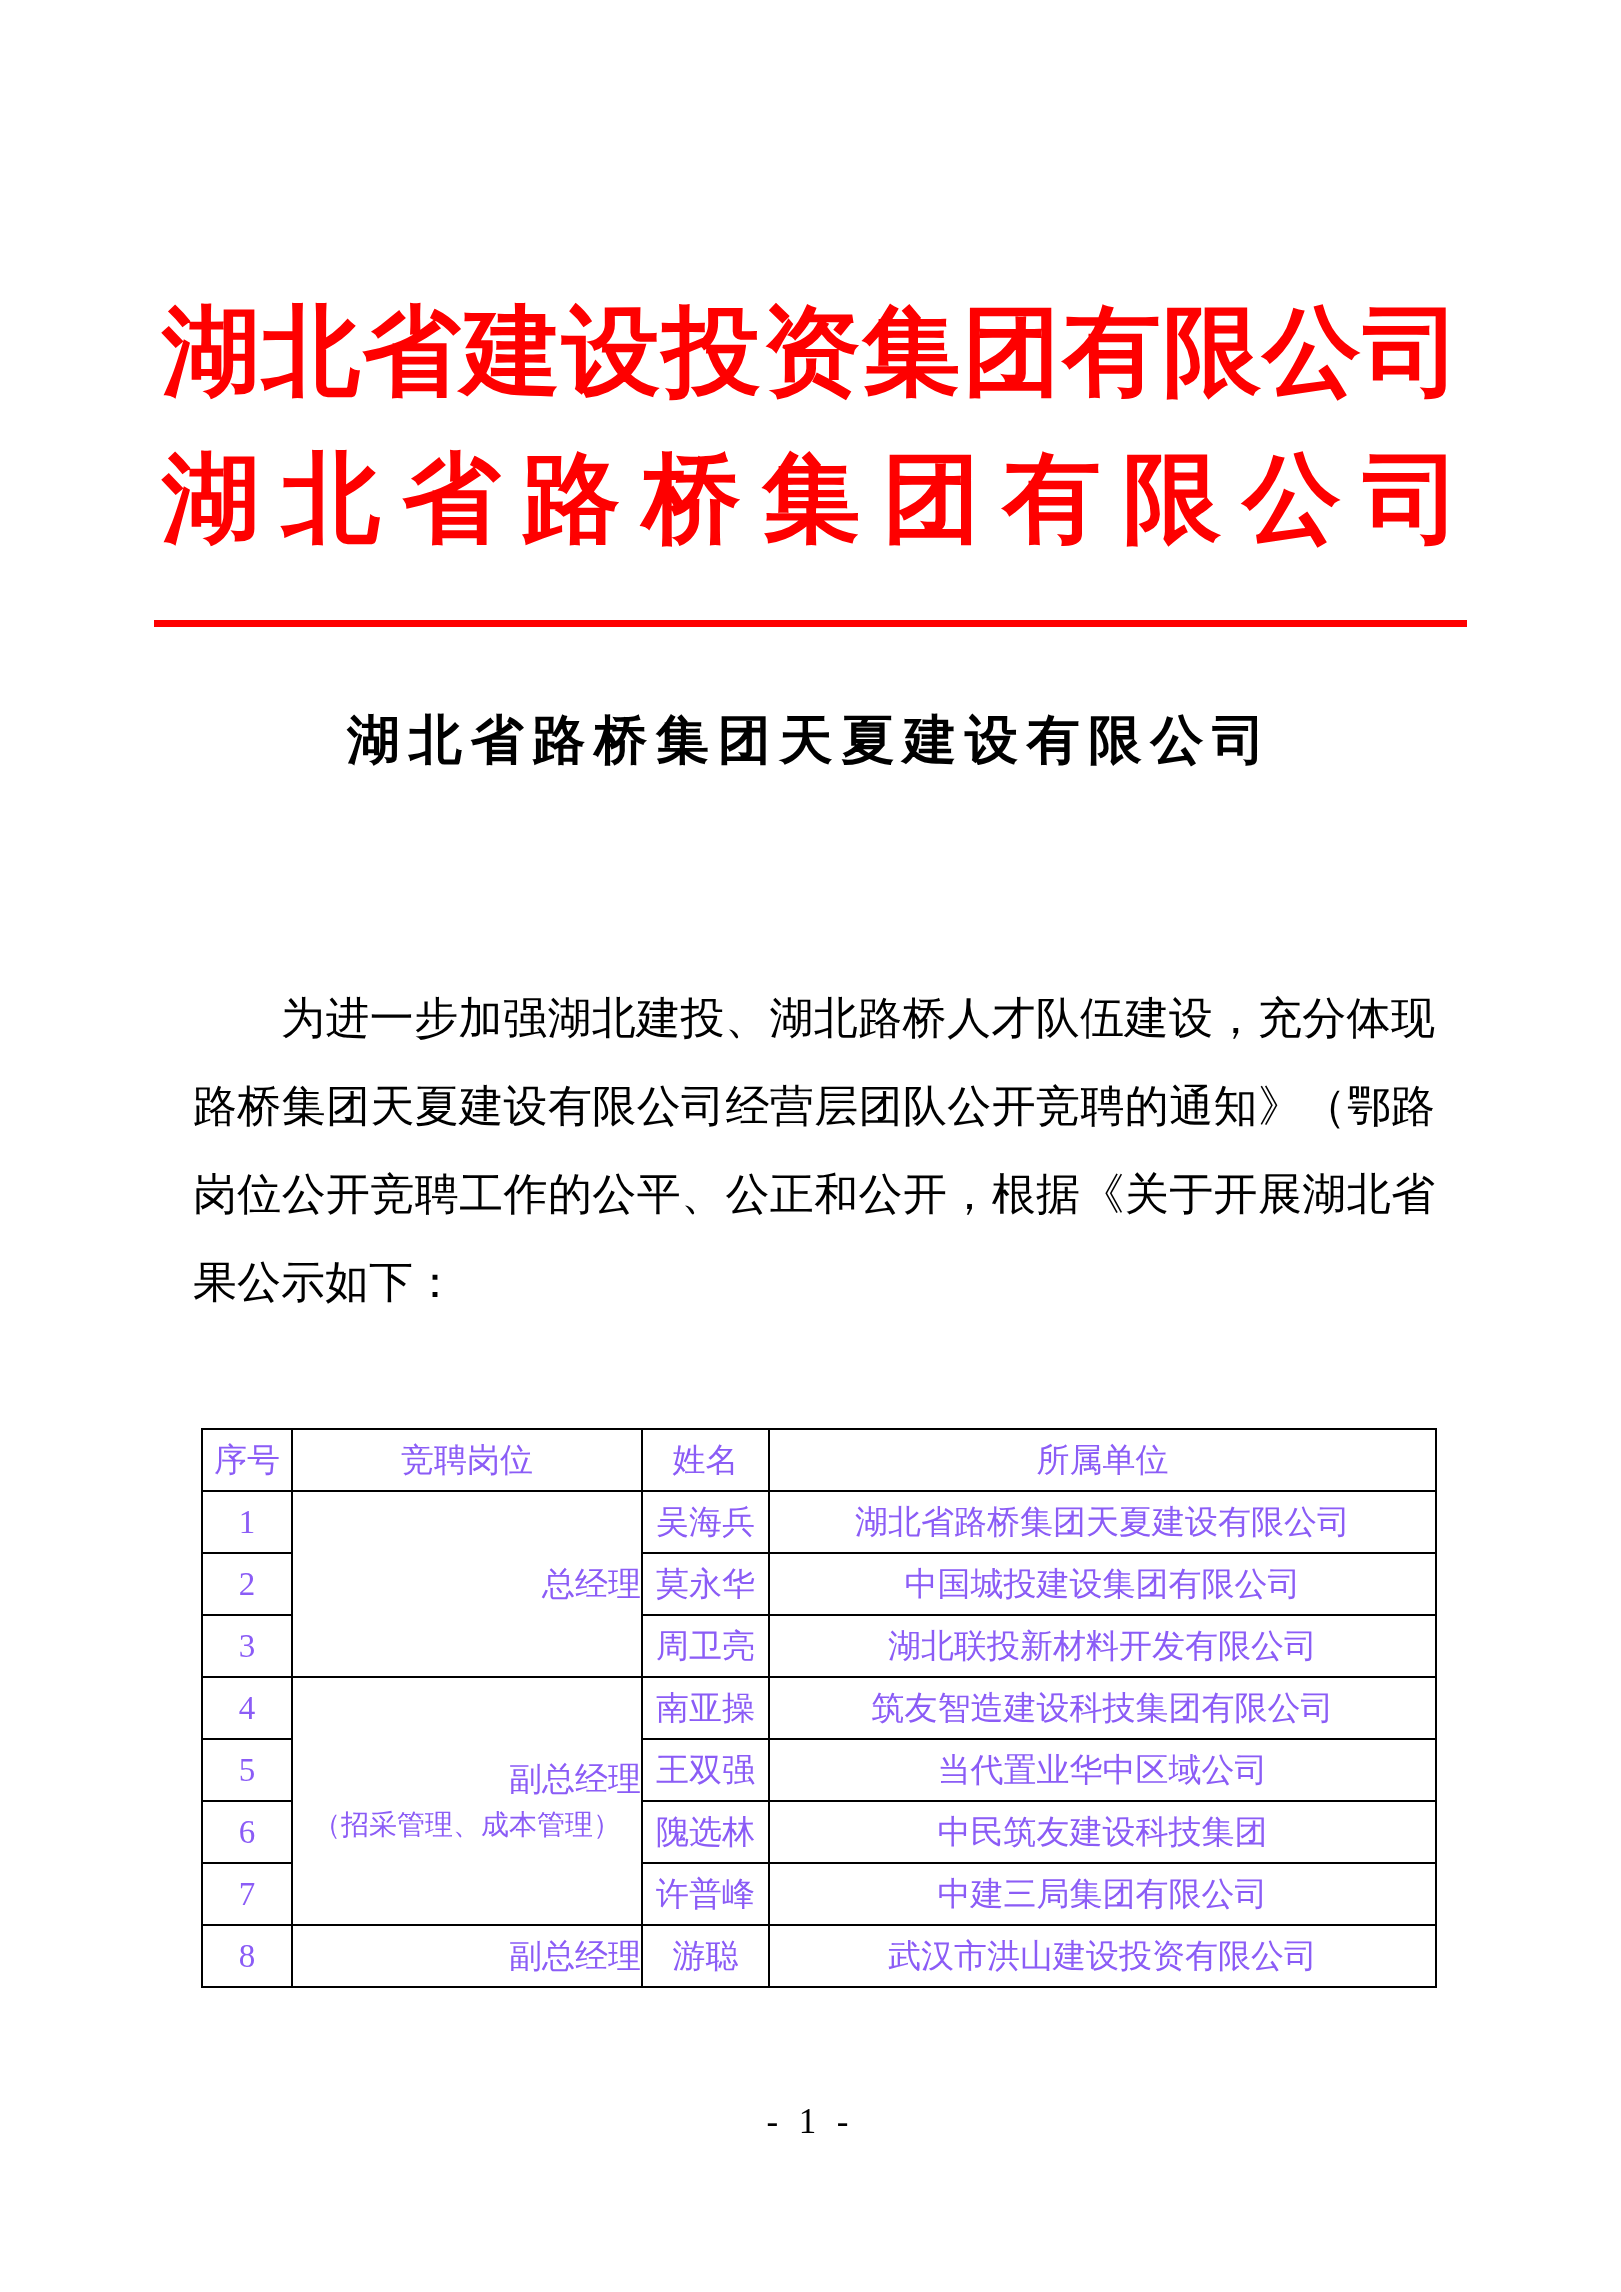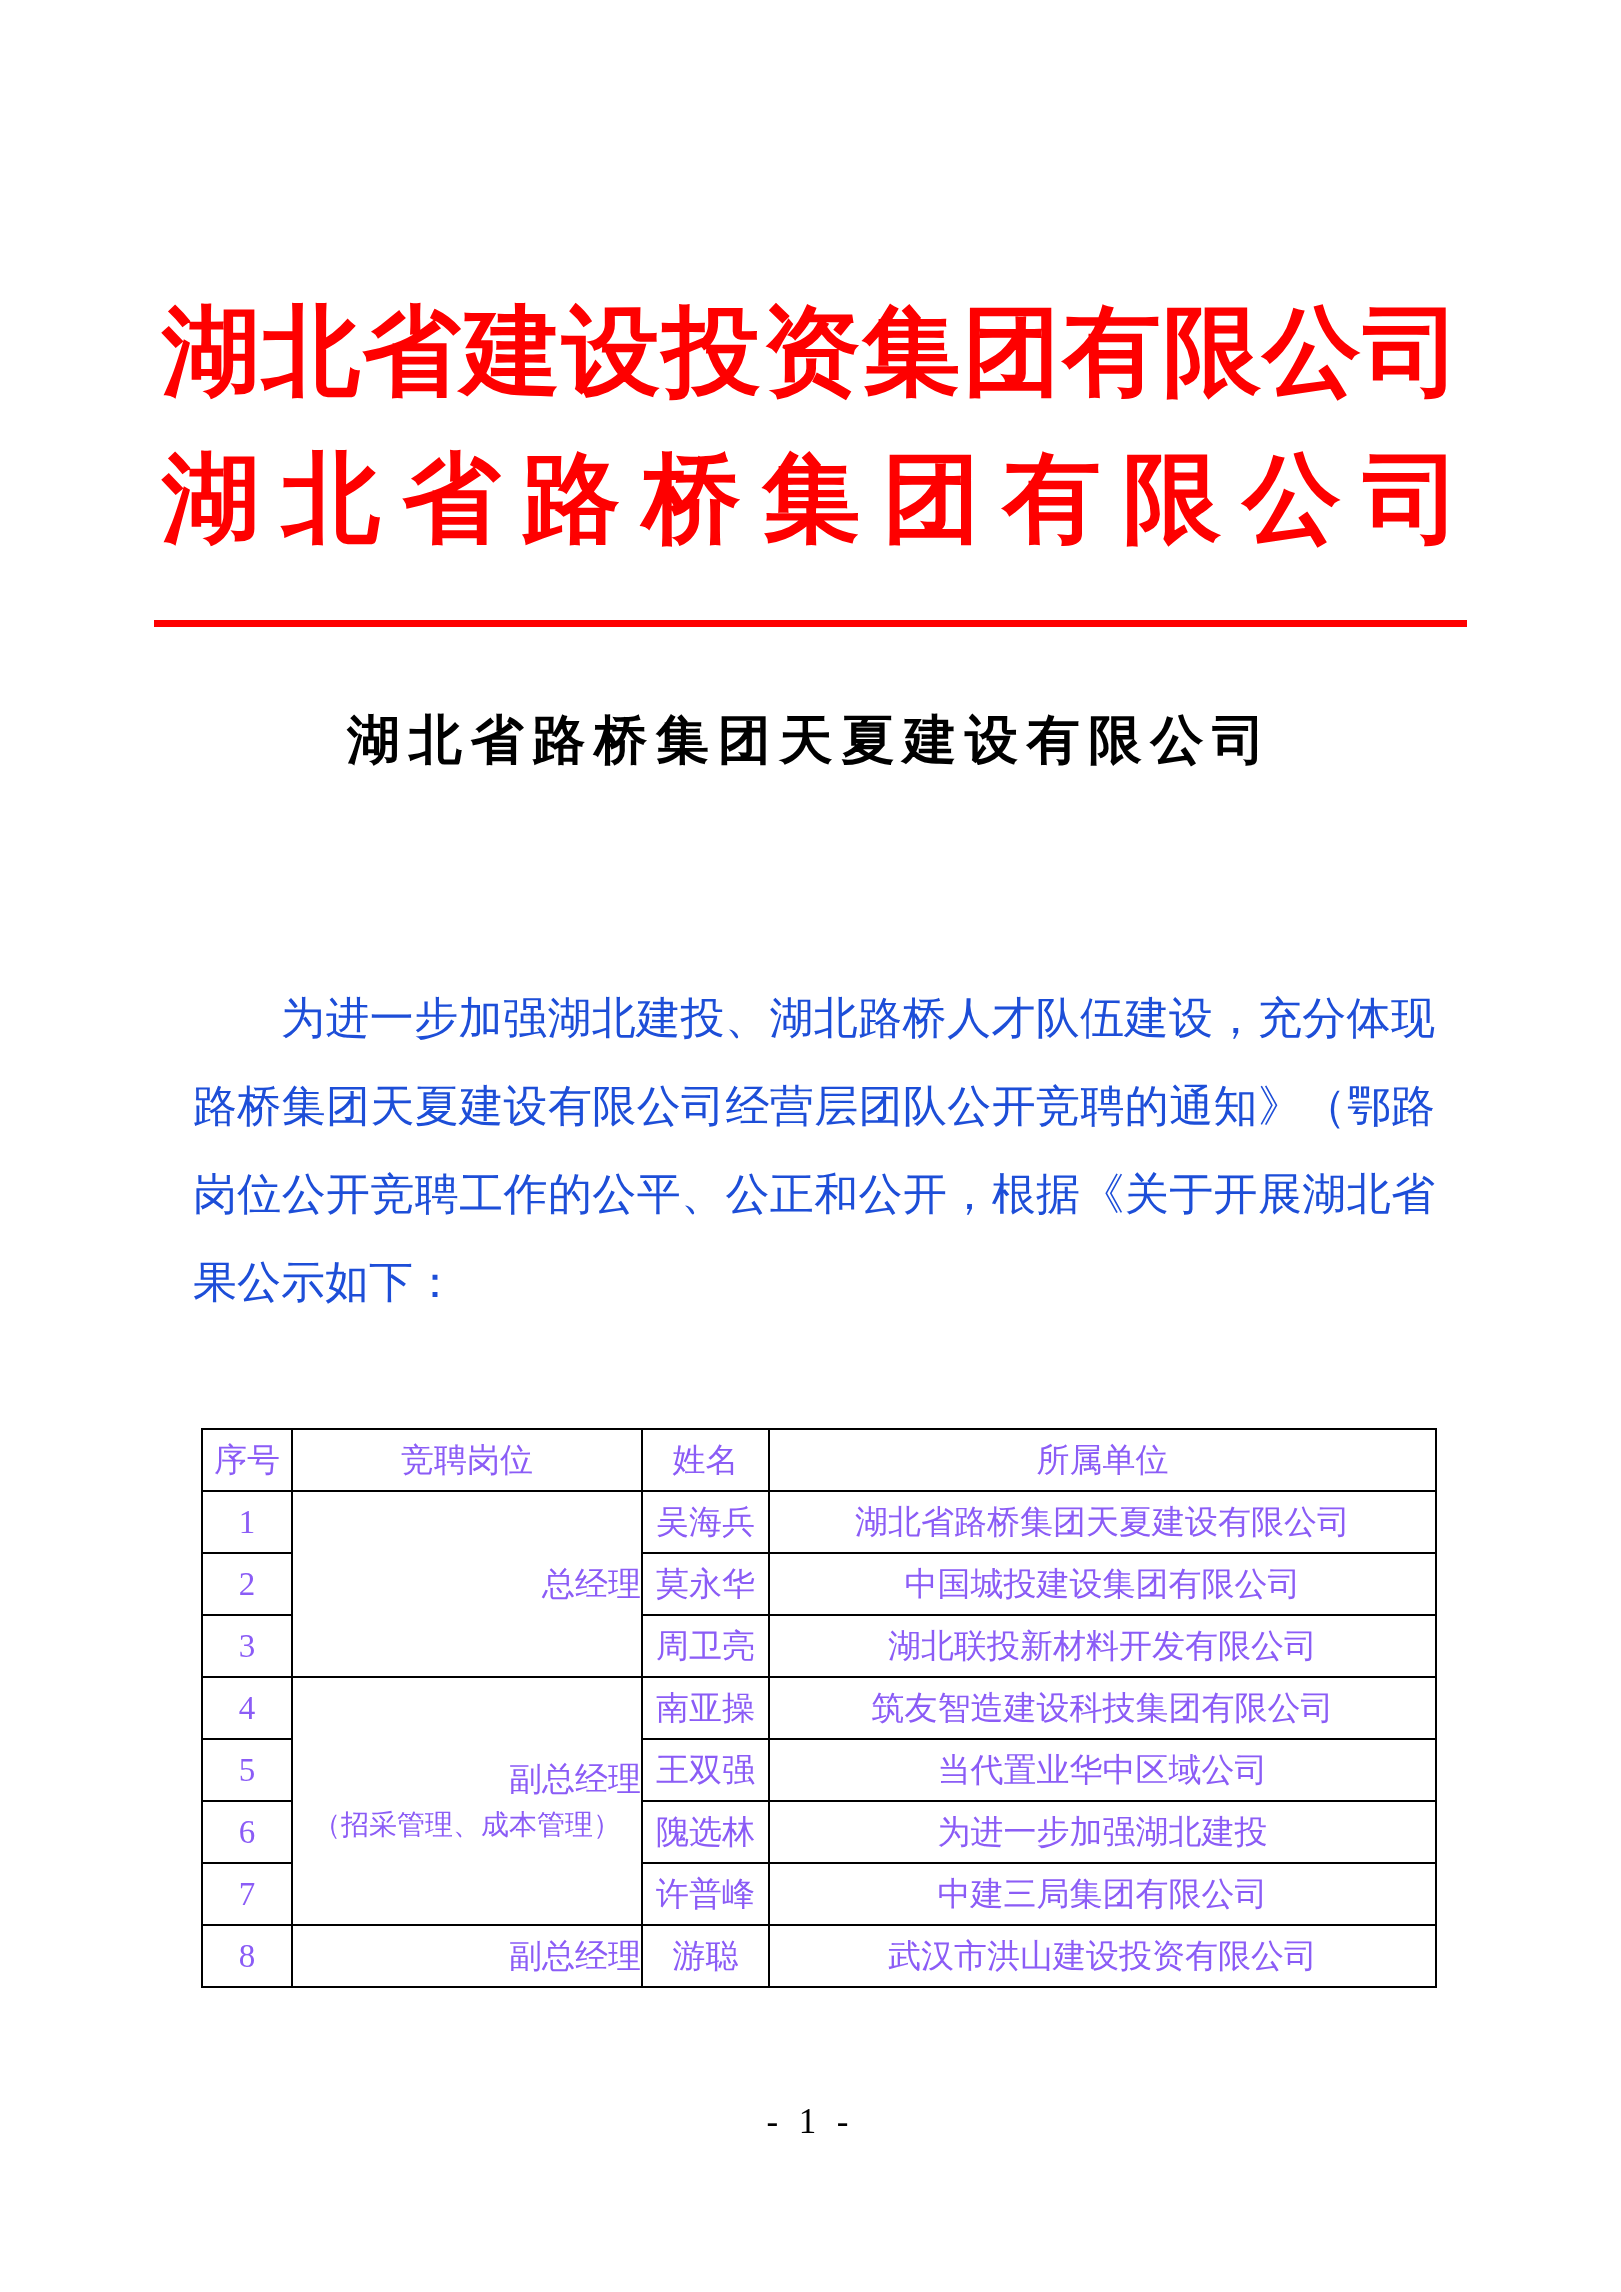--- a/index.html
+++ b/index.html
@@ -25,21 +25,21 @@
   
   .doc-title{
     position:absolute;left:0;width:100%;
     text-align:center;font-weight:bold;
     font-size:53px;line-height:78px;letter-spacing:8.8px;
     color:#000;
   }
   .doc-title.l1{top:701px;}
   .doc-title.l2{top:810px;}
   
-  .body-text{position:absolute;left:193px;top:975px;width:1242px;font-size:44px;color:#1d4ed8;}
+  .body-text{position:absolute;left:193px;top:975px;width:1242px;font-size:44px;color:#000000;}
   .body-line{height:88px;line-height:88px;white-space:nowrap;}
   .body-line.fill{text-align:justify;text-align-last:justify;white-space:normal;}
   .body-line.indent{padding-left:88px;box-sizing:border-box;}
   
   .review-table{
     position:absolute;left:201px;top:1428px;
     border-collapse:collapse;table-layout:fixed;
     width:1234px;
     font-size:33px;color:#8b5cf6;
   }
@@ -157,21 +157,21 @@
         <td>筑友智造建设科技集团有限公司</td>
       </tr>
       <tr>
         <td>5</td>
         <td>王双强</td>
         <td>当代置业华中区域公司</td>
       </tr>
       <tr>
         <td>6</td>
         <td>隗选林</td>
-        <td>为进一步加强湖北建投</td>
+        <td>中民筑友建设科技集团</td>
       </tr>
       <tr>
         <td>7</td>
         <td>许普峰</td>
         <td>中建三局集团有限公司</td>
       </tr>
       <tr>
         <td>8</td>
         <td>
           <div class="pos-main">副总经理</div>

